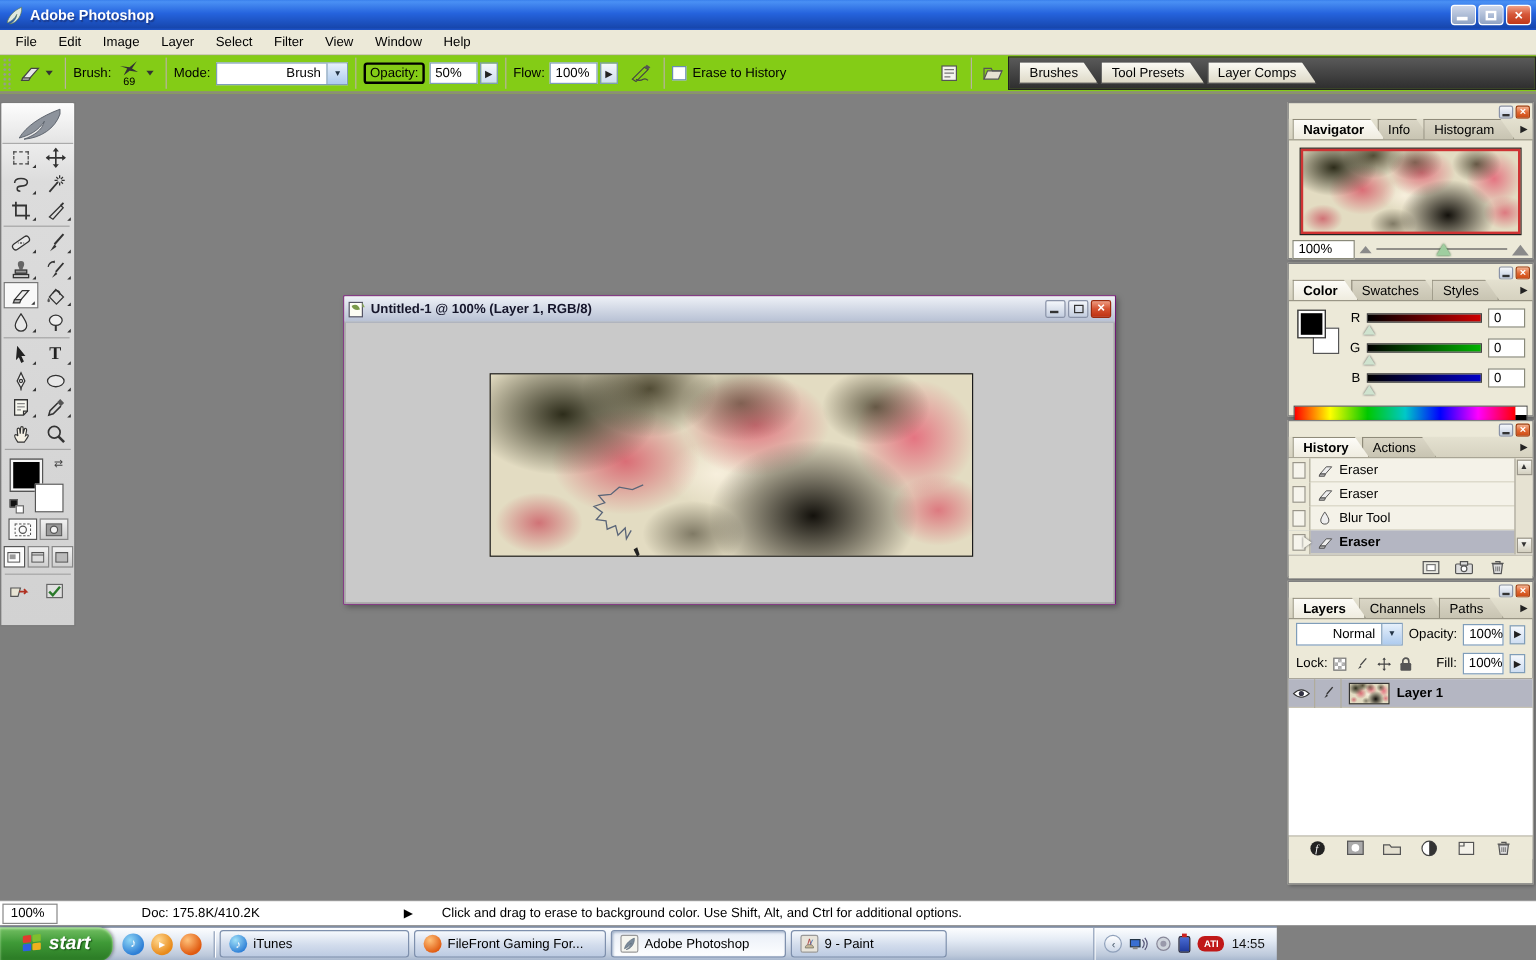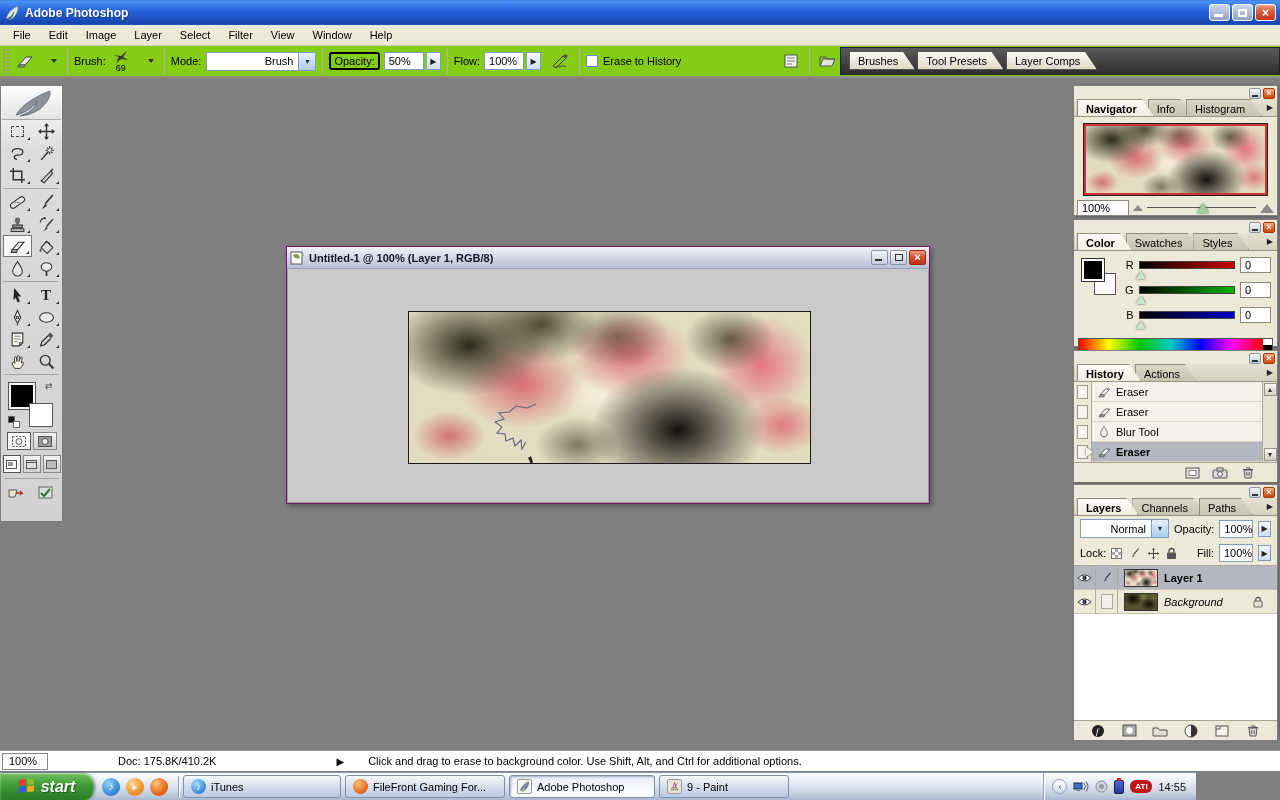--- a/index.html
+++ b/index.html
@@ -29,21 +29,21 @@
     border-bottom:1px solid #cfcbb8; display:flex; align-items:center; padding-left:4px; }
   .menu-item { padding:3px 9px; }
 
   
   #optionsbar { left:0; top:46px; width:1280px; height:32px; background:#84cc16;
     border-bottom:2px solid #8d8d7a; display:flex; align-items:center; }
   .grip { width:7px; height:26px; margin:0 2px;
     background-image:radial-gradient(circle,#999 1px,transparent 1.2px);
     background-size:4px 4px; }
   .osep { width:1px; height:26px; background:#b8b4a0; margin:0 6px; }
-  .toolchip { display:flex; align-items:center; gap:16px; padding:2px 4px; }
+  .toolchip { display:flex; align-items:center; gap:3px; padding:2px 4px; }
   .caret { width:0; height:0; border-left:3px solid transparent; border-right:3px solid transparent; border-top:4px solid #333; }
   .combo { background:#fff; border:1px solid #7f9db9; height:19px; display:flex; align-items:center; }
   .combo .cval { padding:0 5px; flex:1;text-align:right; }
   .combo .cbtn { width:17px; height:17px; background:linear-gradient(#e6f0fb,#aecbee);
     border-left:1px solid #7f9db9; display:flex; align-items:center; justify-content:center; }
   .spin { display:flex; align-items:center; gap:2px; }
   .spinbox { background:#fff; border:1px solid #7f9db9; width:40px; height:18px;
     display:flex; align-items:center; padding-left:4px; }
   .spinarrow { width:15px; height:18px; border:1px solid #7f9db9; background:linear-gradient(#f5f8fc,#cfdef2);
     display:flex; align-items:center; justify-content:center; font-size:8px; color:#222; }
@@ -208,21 +208,21 @@
 
   
   #statusbar { left:0; top:750px; width:1280px; height:21px; background:#fff; border-top:1px solid #999;
     display:flex; align-items:center; }
   #status-zoom { width:46px; height:17px; border:1px solid #888; margin-left:2px; display:flex; align-items:center; padding-left:6px; }
   #status-doc { margin-left:70px; }
   #status-arrow { margin-left:120px; font-size:10px; }
   #status-hint { margin-left:24px; }
 
   
-  #taskbar { left:0; top:772px; width:1196px; height:28px;
+  #taskbar { left:0; top:772px; width:1064px; height:28px;
     background:linear-gradient(#fdfeff,#e3eaf4 40%,#bdc9db 85%,#a9b8cf);
     border-top:1px solid #8295b5; display:flex; align-items:center; }
   #startbtn { width:94px; height:28px; border-radius:0 12px 12px 0;
     background:linear-gradient(#73bf63,#3f9a37 45%,#2d7e27 90%);
     display:flex; align-items:center; justify-content:center; gap:5px;
     box-shadow:inset 0 1px 2px #b8e8a8, 1px 0 3px rgba(0,0,0,.4); }
   #startbtn .slabel { color:#fff; font-size:16px; font-weight:bold; font-style:italic; text-shadow:1px 1px 1px #1d5718; }
   .winflag { width:17px; height:15px; display:grid; grid-template-columns:7px 7px; grid-template-rows:6px 6px; gap:1px; transform:skewY(-6deg); }
   .winflag i { border-radius:1px; }
   .wf-r { background:#e23a2e; } .wf-g { background:#7ebf2e; } .wf-b { background:#2e5fe2; } .wf-y { background:#f0b01e; }
@@ -850,37 +850,20 @@
       </div>
       <div class="lay-link">
         <svg class="ico" width="13" height="13" viewBox="0 0 16 16">
             <path d="M13 2 L7 9" stroke="#333" stroke-width="1.4"></path>
             <path d="M7 9 l-2.5 4 3.5-2z" fill="#333"></path>
           </svg>
       </div>
       <div class="lay-thumb grunge"></div>
       <span class="lay-name bold">Layer 1</span>
     </div>
-    <div class="lay-row">
-      <div class="lay-eye">
-        <svg class="ico" width="15" height="10" viewBox="0 0 16 10">
-            <path d="M1 5 Q8 -1.5 15 5 Q8 11.5 1 5 Z" fill="#fff" stroke="#333"></path>
-            <circle cx="8" cy="5" r="2.3" fill="#334"></circle>
-          </svg>
-      </div>
-      <div class="lay-link">
-        <div style="width:12px;height:15px;background:#f2f0e8;border:1px solid #aaa"></div>
-      </div>
-      <div class="lay-thumb grunge-dark"></div>
-      <span class="lay-name ital">Background</span>
-      <svg class="ico lay-lock" width="10" height="12" viewBox="0 0 11 13">
-          <rect x="1" y="5.5" width="9" height="6.5" rx="1" fill="#e8e4d4" stroke="#555"></rect>
-          <path d="M3 5.5 V4 a2.5 2.5 0 0 1 5 0 v1.5" fill="none" stroke="#555" stroke-width="1.3"></path>
-        </svg>
-    </div>
     <div class="lay-empty"></div>
   </div>
   <div class="pbottom" style="justify-content:center;gap:13px;padding-right:0">
     <div class="micon">
       <svg class="ico" width="14" height="14" viewBox="0 0 14 14">
           <circle cx="7" cy="7" r="6" fill="#222"></circle>
           <text x="5" y="10" font-size="9" font-style="italic" fill="#fff" font-family="serif">f</text>
         </svg>
     </div>
     <div class="micon">

